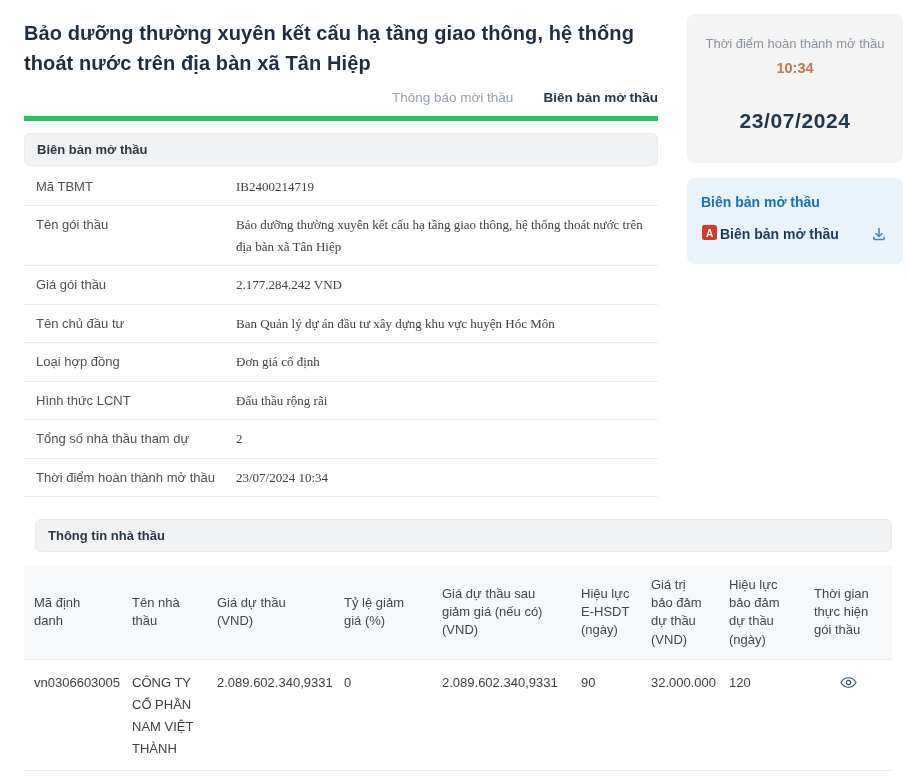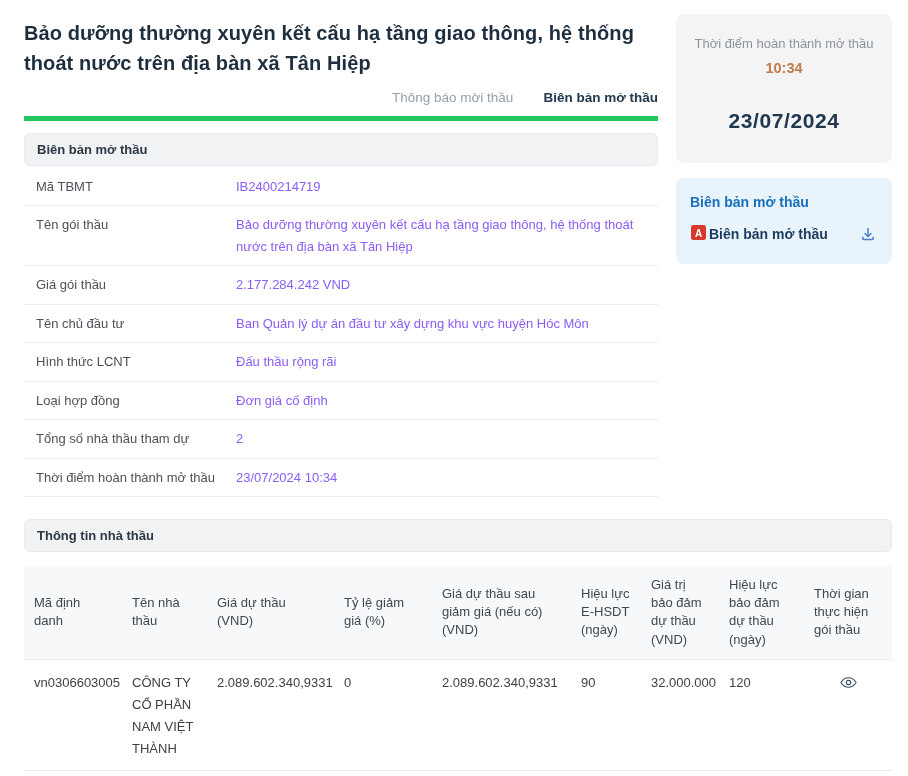--- a/index.html
+++ b/index.html
@@ -5,47 +5,47 @@
   * { margin:0; padding:0; box-sizing:border-box; }
   html,body { background:#ffffff; }
   body {
     font-family:"Liberation Sans","DejaVu Sans",sans-serif;
     color:#4b5157;
     width:908px; height:776px; overflow:hidden;
   }
   .page { width:908px; height:776px; padding:14px 16px 0 24px; }
 
   
-  .top-grid { display:flex; gap:18px; }
+  .top-grid { display:flex; gap:29px; }
   .main-col { width:634px; flex:0 0 634px; }
   .side-col { width:216px; flex:0 0 216px; }
 
   .page-title {
     font-size:20px; font-weight:700; color:#1e2e3e;
     line-height:1.5; margin:4px 0 12px 0; letter-spacing:.1px;
   }
 
   .tabs { display:flex; gap:30px; padding:0 0 11px 2px; border-bottom:5px solid #22c55e;justify-content:flex-end; }
   .tab { font-size:13.5px; cursor:pointer; }
   .tab.inactive { color:#95a0aa; }
   .tab.active { color:#22384c; font-weight:600; }
 
   .section-bar {
     margin-top:12px; background:#f0f2f4; border:1px solid #e8eaec;
     border-radius:6px; padding:8px 12px; font-size:13px; font-weight:700; color:#2b3844;
   }
-  .section-bar.wide { margin-top:22px; }
+  .section-bar.wide { margin-top:22px;margin-left:11px; }
 
   .detail-rows { margin-top:2px; }
   .detail-row {
     display:flex; padding:8px 12px; border-bottom:1px solid #ebedf0;
     font-size:13px; line-height:1.65;
   }
   .detail-row .lbl { flex:0 0 200px; color:#4b5157; }
-  .detail-row .val { flex:1; color:#8b5cf6; }
+  .detail-row .val { flex:1; color:#404040;font-family:Liberation Serif, serif; }
 
   
   .card-time {
     background:#f4f4f5; border-radius:8px; text-align:center;
     padding:22px 14px 30px; margin-top:0;
   }
   .card-time .ct-label { color:#8b949c; font-size:13px; margin-bottom:9px; }
   .card-time .ct-time  { color:#c17a4b; font-size:14.5px; font-weight:600; margin-bottom:4px; }
   .card-time .ct-date  { color:#20384f; font-size:21px; font-weight:600; letter-spacing:.6px;margin-top:33px; }
 
@@ -100,26 +100,26 @@
         </div>
         <div class="detail-row">
           <div class="lbl">Giá gói thầu</div>
           <div class="val">2.177.284.242 VND</div>
         </div>
         <div class="detail-row">
           <div class="lbl">Tên chủ đầu tư</div>
           <div class="val">Ban Quản lý dự án đầu tư xây dựng khu vực huyện Hóc Môn</div>
         </div>
         <div class="detail-row">
+          <div class="lbl">Loại hợp đồng</div>
+          <div class="val">Đơn giá cố định</div>
+        </div>
+        <div class="detail-row">
           <div class="lbl">Hình thức LCNT</div>
           <div class="val">Đấu thầu rộng rãi</div>
-        </div>
-        <div class="detail-row">
-          <div class="lbl">Loại hợp đồng</div>
-          <div class="val">Đơn giá cố định</div>
         </div>
         <div class="detail-row">
           <div class="lbl">Tổng số nhà thầu tham dự</div>
           <div class="val">2</div>
         </div>
         <div class="detail-row">
           <div class="lbl">Thời điểm hoàn thành mở thầu</div>
           <div class="val">23/07/2024 10:34</div>
         </div>
       </div>

